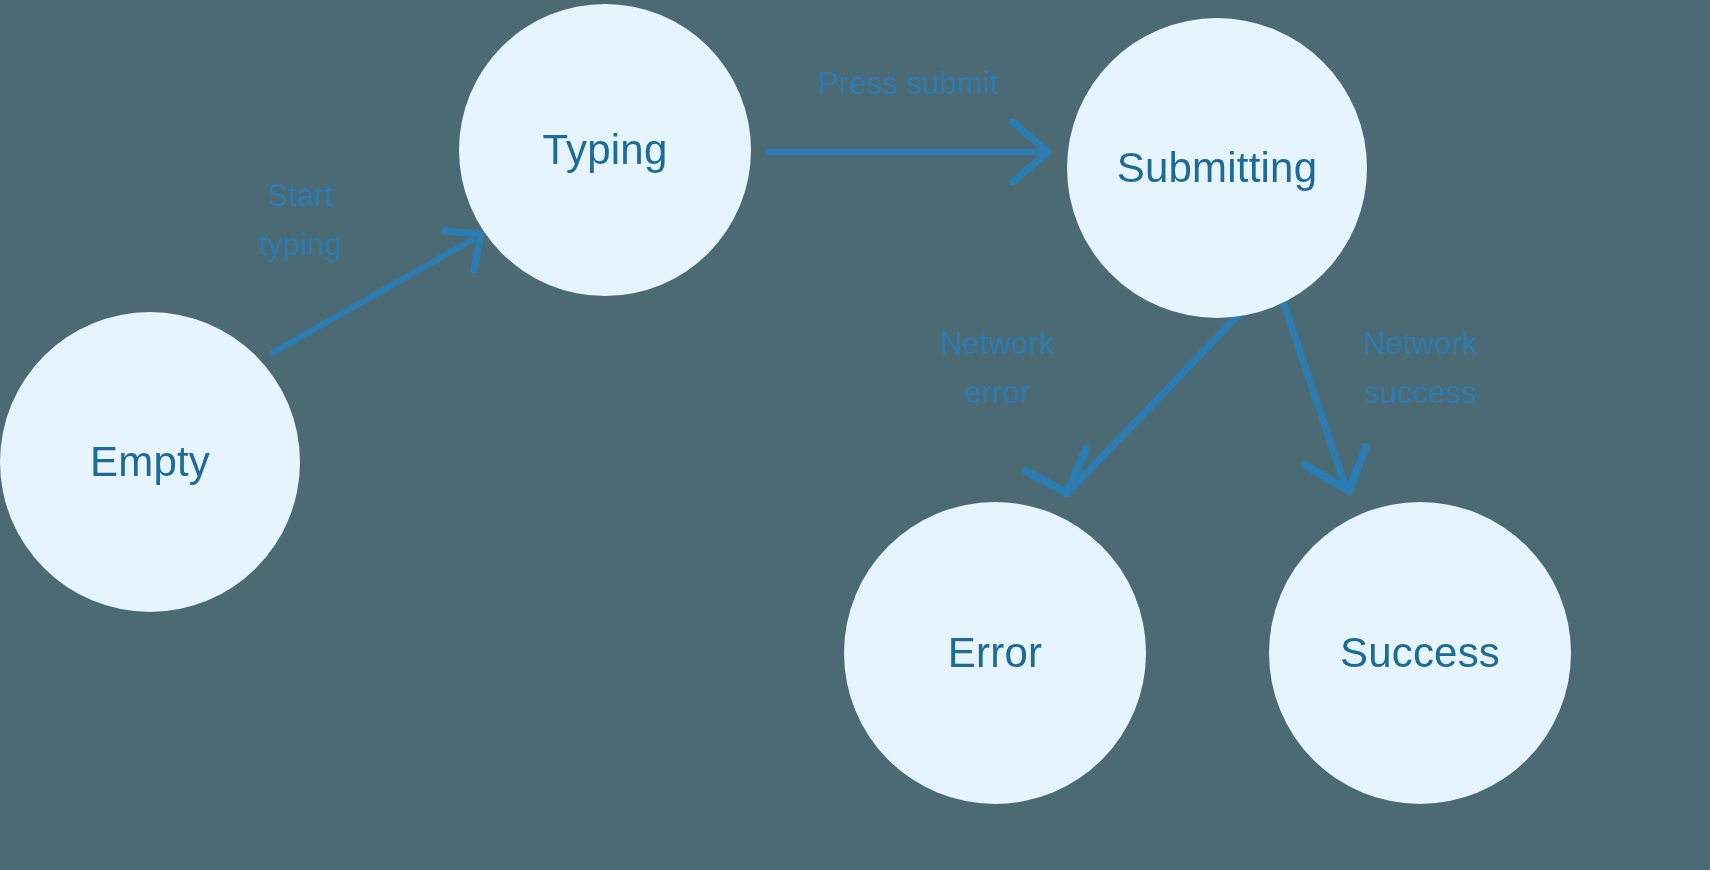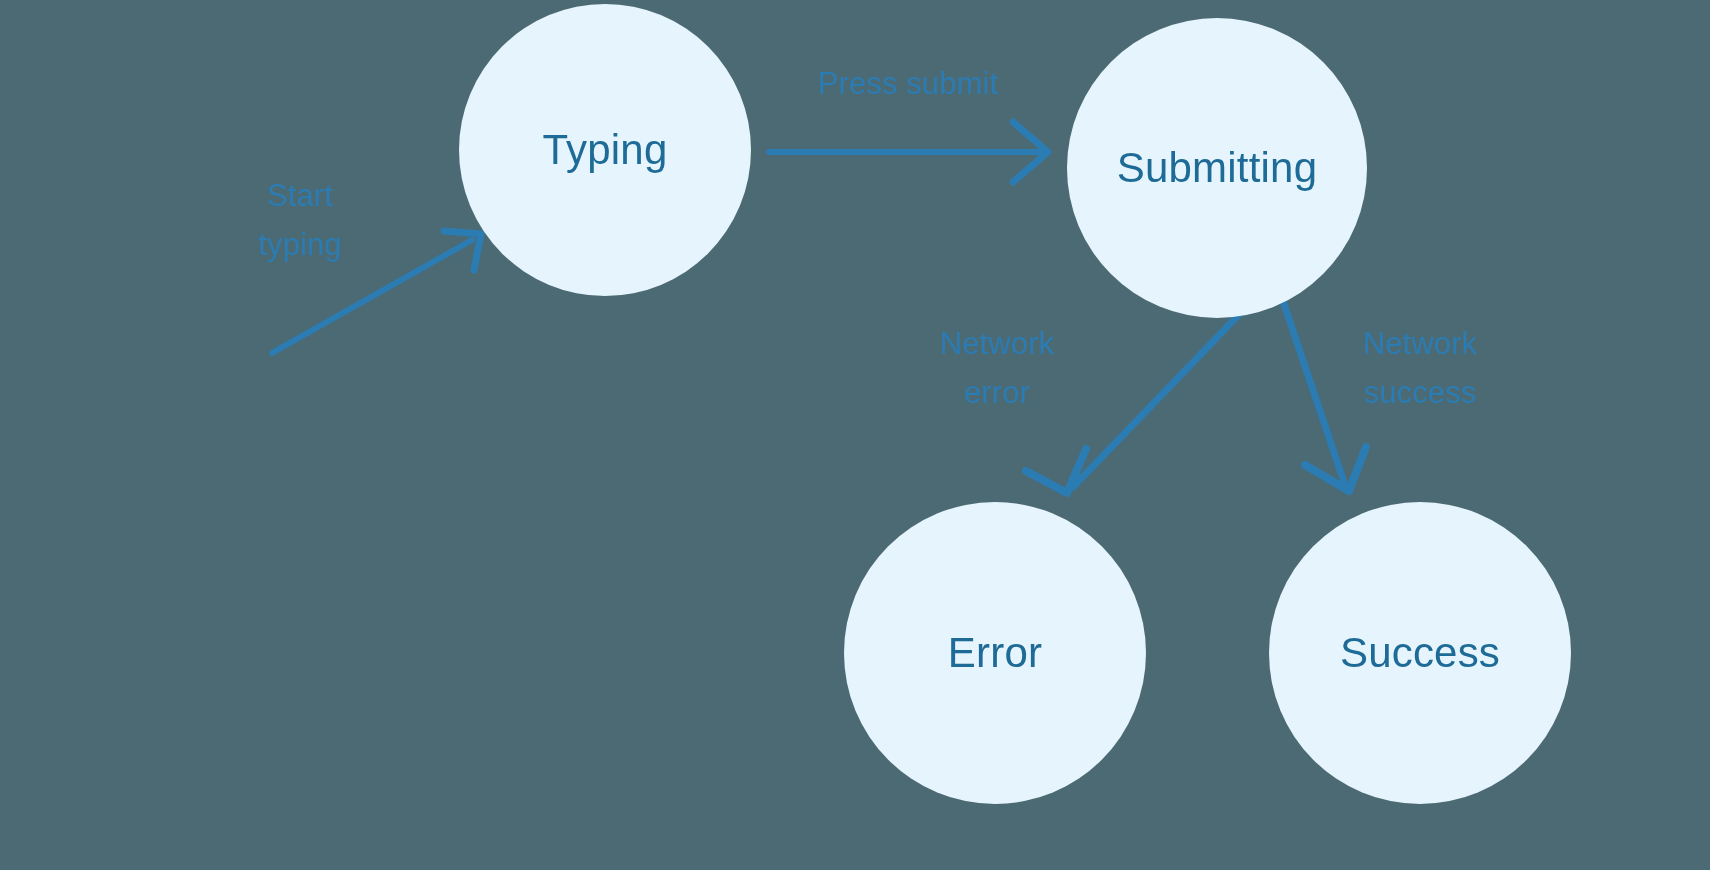--- a/index.html
+++ b/index.html
@@ -73,20 +73,23 @@
       <line x1="1253" y1="300" x2="1073" y2="487" stroke="#2b7cb3" stroke-width="7" stroke-linecap="round"></line>
       <path d="M 1086 449 L 1067 493 L 1026 471" fill="none" stroke="#2b7cb3" stroke-width="8" stroke-linecap="round" stroke-linejoin="round"></path>
     </g>
 
     <g>
       <line x1="1281" y1="295" x2="1345" y2="485" stroke="#2b7cb3" stroke-width="7" stroke-linecap="round"></line>
       <path d="M 1305 465 L 1349 491 L 1366 447" fill="none" stroke="#2b7cb3" stroke-width="8" stroke-linecap="round" stroke-linejoin="round"></path>
     </g>
   </svg>
 
+  <div class="node" style="left:0px; top:312px; width:300px; height:300px;">
+    <span class="node-label">Empty</span>
+  </div>
 
   <div class="node" style="left:459px; top:4px; width:292px; height:292px;">
     <span class="node-label">Typing</span>
   </div>
 
   <div class="node" style="left:1067px; top:18px; width:300px; height:300px;">
     <span class="node-label">Submitting</span>
   </div>
 
   <div class="node" style="left:844px; top:502px; width:302px; height:302px;">

